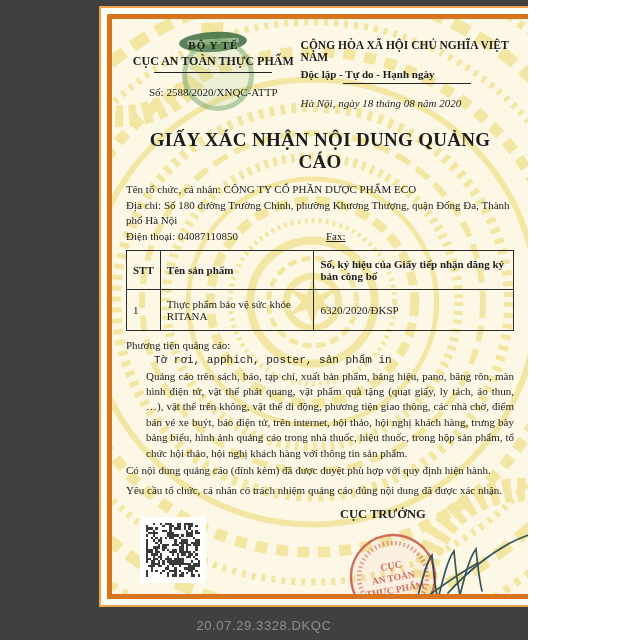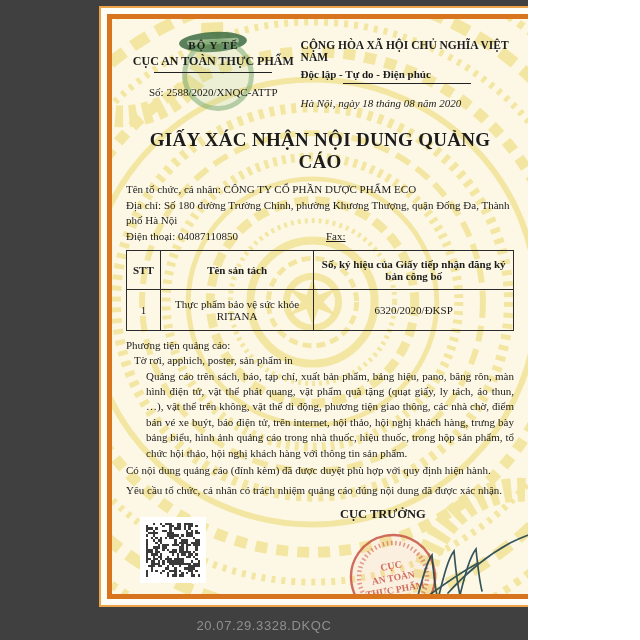--- a/index.html
+++ b/index.html
@@ -34,28 +34,28 @@
   .date-line{font-style:italic;font-size:11px;margin-top:13px;}
 
   
   .title{text-align:center;font-weight:bold;font-size:19px;margin-top:20px;letter-spacing:.3px;}
   .org{margin-top:9px;line-height:1.42;}
   .phone-row{position:relative;height:16px;}
   .fax{position:absolute;left:200px;top:0;text-decoration:underline;}
 
   
   table.products{width:100%;border-collapse:collapse;margin-top:5px;font-size:11px;background:transparent;}
-  table.products th,table.products td{border:1.4px solid #2b2b2b;text-align:center;vertical-align:middle;padding:4px 6px;}
+  table.products th,table.products td{border:1.4px solid #2b2b2b;text-align:left;vertical-align:middle;padding:4px 6px;}
   table.products th{font-weight:bold;height:30px;}
   table.products td{height:32px;}
   .col-stt{width:8%;}.col-name{width:40%;}.col-reg{width:52%;}
 
   
   .body-text{margin-top:7px;line-height:1.40;}
-  .indent{margin-left:8px;}
+  .indent{margin-left:28px;font-family:Liberation Mono, monospace;}
   .media-par{margin-left:20px;text-align:justify;}
   .approval{margin-top:2px;}
   .requirement{margin-top:5px;}
 
   
   .sig-section{position:relative;height:152px;margin-top:8px;}
   .qr{position:absolute;left:14px;top:10px;width:66px;height:66px;background:#ffffff;padding:6px;box-sizing:border-box;}
   .qr-grid{display:grid;grid-template-columns:repeat(23,1fr);grid-template-rows:repeat(23,1fr);width:54px;height:54px;}
   .qr-grid div.on{background:#3a3a3a;}
   .signer-title{position:absolute;left:214px;top:0;width:180px;font-weight:bold;font-size:12.5px;}
@@ -105,42 +105,42 @@
                 <i></i>
               </span>
             <span class="green-seal-circle"></span>
             <div class="ministry">BỘ Y TẾ</div>
             <div class="department">CỤC AN TOÀN THỰC PHẨM</div>
             <div class="rule rule-l"></div>
             <div class="doc-num">Số: 2588/2020/XNQC-ATTP</div>
           </div>
           <div class="h-right">
             <div class="country">CỘNG HÒA XÃ HỘI CHỦ NGHĨA VIỆT NAM</div>
-            <div class="motto">Độc lập - Tự do - Điện phúc</div>
+            <div class="motto">Độc lập - Tự do - Hạnh ngày</div>
             <div class="rule rule-r"></div>
             <div class="date-line">Hà Nội, ngày 18 tháng 08 năm 2020</div>
           </div>
         </div>
 
         <div class="title">GIẤY XÁC NHẬN NỘI DUNG QUẢNG CÁO</div>
 
         <div class="org">
           <div>Tên tổ chức, cá nhân: CÔNG TY CỔ PHẦN DƯỢC PHẨM ECO</div>
           <div>Địa chỉ: Số 180 đường Trường Chinh, phường Khương Thượng, quận Đống Đa, Thành phố Hà Nội</div>
           <div class="phone-row">
             <span>Điện thoại: 04087110850</span>
             <span class="fax">Fax:</span>
           </div>
         </div>
 
         <table class="products">
           <tbody>
               <tr>
             <th class="col-stt">STT</th>
-            <th class="col-name">Tên sản tách</th>
+            <th class="col-name">Tên sản phẩm</th>
             <th class="col-reg">Số, ký hiệu của Giấy tiếp nhận đăng ký bản công bố</th>
           </tr>
           <tr>
             <td>1</td>
             <td>
               <div>Thực phẩm bảo vệ sức khỏe</div>
               <div>RITANA</div>
             </td>
             <td>6320/2020/ĐKSP</td>
           </tr>

